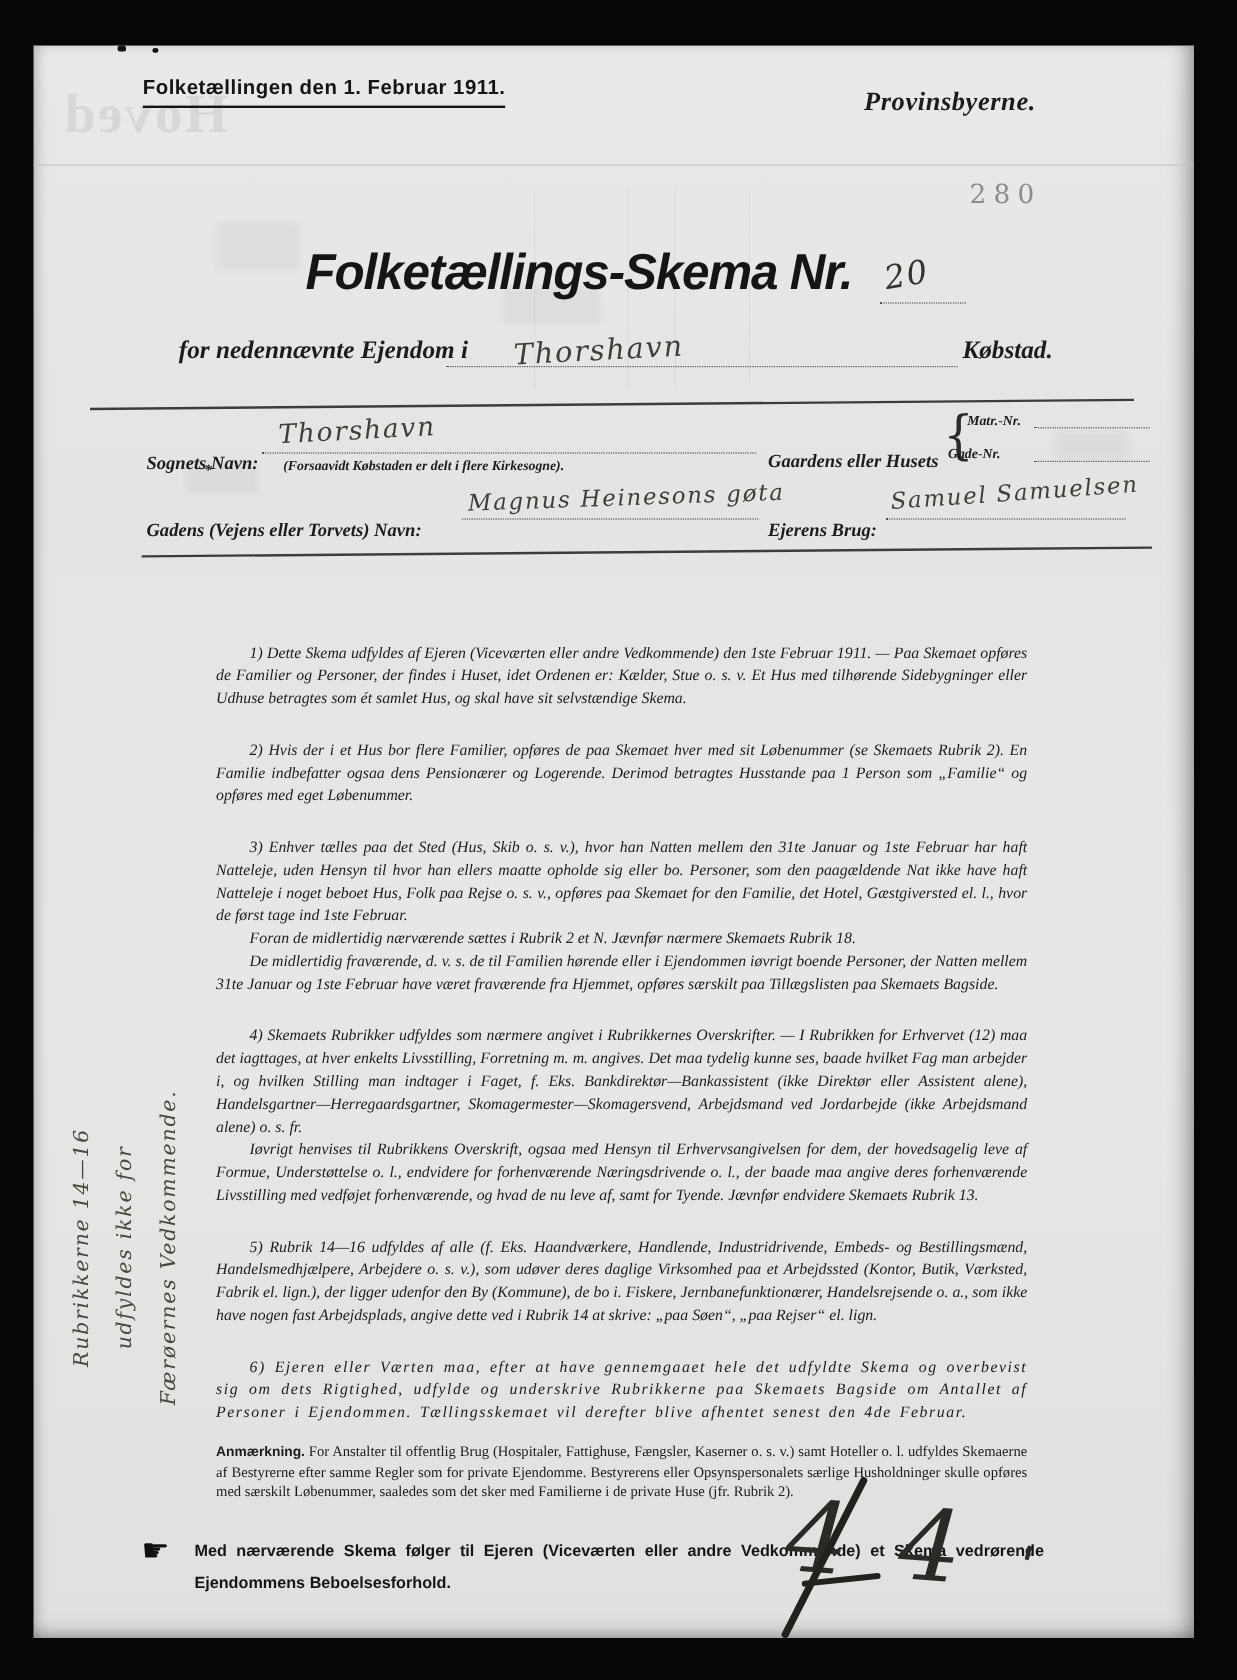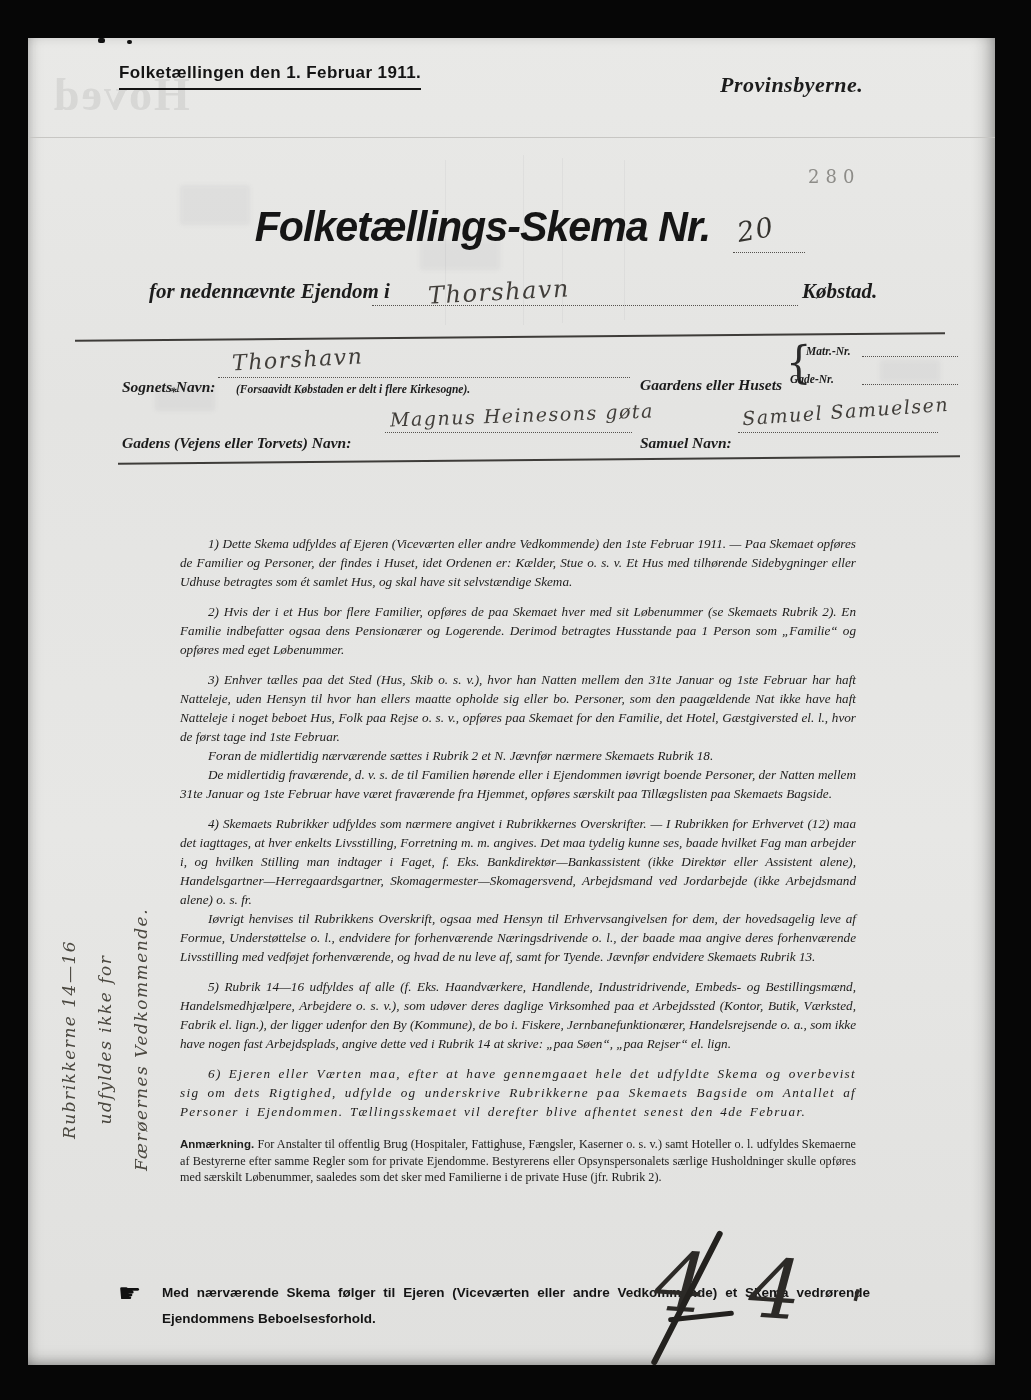--- a/index.html
+++ b/index.html
@@ -20,42 +20,42 @@
   .faintrule{position:absolute;background:#c7c6c3;height:1px;}
   .hand{font-family:"DejaVu Serif",serif;font-style:italic;color:#413e3a;
         letter-spacing:1.5px;white-space:nowrap;}
   
   .hdr-left{left:119px;top:63px;font-family:"Liberation Sans",sans-serif;font-weight:bold;
             font-size:17px;color:#141414;border-bottom:2.5px solid #141414;padding-bottom:5px;
             letter-spacing:.4px;text-align:right;}
   .hdr-right{left:720px;top:72px;font-size:22px;letter-spacing:.5px;}
   .ghost-hoved{left:52px;top:68px;font-size:46px;font-weight:bold;color:rgba(40,40,45,.09);
                transform:scaleX(-1);font-family:"Liberation Serif",serif;letter-spacing:2px;}
-  .stamp{left:808px;top:150px;font-size:18px;color:#8d8c88;letter-spacing:6px;
-         font-family:"DejaVu Serif",serif;margin-top:16px;}
+  .stamp{left:808px;top:150px;font-size:22px;color:#8d8c88;letter-spacing:6px;
+         font-family:"DejaVu Serif",serif;}
   
   .main-title{left:250px;top:203px;font-family:"Liberation Sans",sans-serif;font-weight:bold;
               font-style:italic;font-size:42px;color:#151515;letter-spacing:-1px;
               transform:scaleX(.98);white-space:nowrap;}
   .title-no{left:737px;top:214px;font-size:27px;transform:rotate(-10deg);color:#35332f;}
   .subtitle-prefix{left:149px;top:279px;font-size:21px;white-space:nowrap;}
   .subtitle-place{left:428px;top:278px;font-size:24px;transform:rotate(-3deg);}
   .subtitle-suffix{left:802px;top:279px;font-size:21px;}
   
   .lbl{font-size:15.5px;white-space:nowrap;margin-top:20px;}
   .small-lbl{font-size:11.5px;white-space:nowrap;}
   .brace{left:786px;top:340px;font-size:40px;font-weight:normal;color:#2a2a2a;
          font-family:"DejaVu Serif",serif;transform:scaleY(1.1);}
   
   #rules-block{left:180px;top:534px;width:676px;}
   .rules-h{text-align:center;font-weight:bold;font-size:23px;color:#161616;
            letter-spacing:.5px;margin:0 0 16px 0;}
   .para{font-size:13.2px;line-height:19px;color:#1d1c1b;text-align:justify;
         text-indent:28px;margin:0;font-style:italic;}
-  .para.gap{margin-top:11px;}
+  .para.gap{margin-top:24px;}
   .para.spaced{letter-spacing:1.3px;word-spacing:2px;}
   .anm{font-size:12.2px;line-height:16.5px;margin-top:15px;text-align:justify;color:#1d1c1b;}
   .anm b{font-family:"Liberation Sans",sans-serif;font-size:11.5px;}
   
   .margin-note{left:-42px;top:982px;width:300px;height:115px;transform:rotate(-90deg);
                text-align:center;}
   .margin-note div{font-size:17px;line-height:36px;color:#4a473f;}
   
   .manicule{left:118px;top:1278px;font-size:26px;color:#111;
             font-family:"DejaVu Sans",sans-serif;}
@@ -118,21 +118,21 @@
   <div class="abs lbl serif-bi" style="left:640px;top:356px;">Gaardens eller Husets</div>
   <div class="abs brace">{</div>
   <div class="abs small-lbl serif-bi" style="left:806px;top:345px;">Matr.-Nr.</div>
   <div class="abs dotted" style="left:862px;top:340px;width:96px;height:16px;"></div>
   <div class="abs small-lbl serif-bi" style="left:790px;top:373px;">Gade-Nr.</div>
   <div class="abs dotted" style="left:862px;top:368px;width:96px;height:16px;"></div>
 
   <div class="abs lbl serif-bi" style="left:122px;top:414px;">Gadens (Vejens eller Torvets) Navn:</div>
   <div class="abs dotted" style="left:385px;top:410px;width:247px;height:22px;"></div>
   <div class="abs hand" style="left:390px;top:404px;font-size:19px;transform:rotate(-2deg);">Magnus Heinesons gøta</div>
-  <div class="abs lbl serif-bi" style="left:640px;top:414px;">Samuel Navn:</div>
+  <div class="abs lbl serif-bi" style="left:640px;top:414px;">Ejerens Brug:</div>
   <div class="abs dotted" style="left:738px;top:410px;width:200px;height:22px;"></div>
   <div class="abs hand" style="left:742px;top:400px;font-size:19px;transform:rotate(-4deg);">Samuel Samuelsen</div>
 
   <div class="rule" style="left:118px;top:459px;width:842px;transform:rotate(-0.5deg);"></div>
 
   <div class="abs" id="rules-block">
     <p class="para">1) Dette Skema udfyldes af Ejeren (Viceværten eller andre Vedkommende) den 1ste Februar 1911. — Paa Skemaet opføres de Familier og Personer, der findes i Huset, idet Ordenen er: Kælder, Stue o. s. v. Et Hus med tilhørende Sidebygninger eller Udhuse betragtes som ét samlet Hus, og skal have sit selvstændige Skema.</p>
     <p class="para gap">2) Hvis der i et Hus bor flere Familier, opføres de paa Skemaet hver med sit Løbenummer (se Skemaets Rubrik 2). En Familie indbefatter ogsaa dens Pensionærer og Logerende. Derimod betragtes Husstande paa 1 Person som „Familie“ og opføres med eget Løbenummer.</p>
     <p class="para gap">3) Enhver tælles paa det Sted (Hus, Skib o. s. v.), hvor han Natten mellem den 31te Januar og 1ste Februar har haft Natteleje, uden Hensyn til hvor han ellers maatte opholde sig eller bo. Personer, som den paagældende Nat ikke have haft Natteleje i noget beboet Hus, Folk paa Rejse o. s. v., opføres paa Skemaet for den Familie, det Hotel, Gæstgiversted el. l., hvor de først tage ind 1ste Februar.</p>
     <p class="para">Foran de midlertidig nærværende sættes i Rubrik 2 et N. Jævnfør nærmere Skemaets Rubrik 18.</p>

